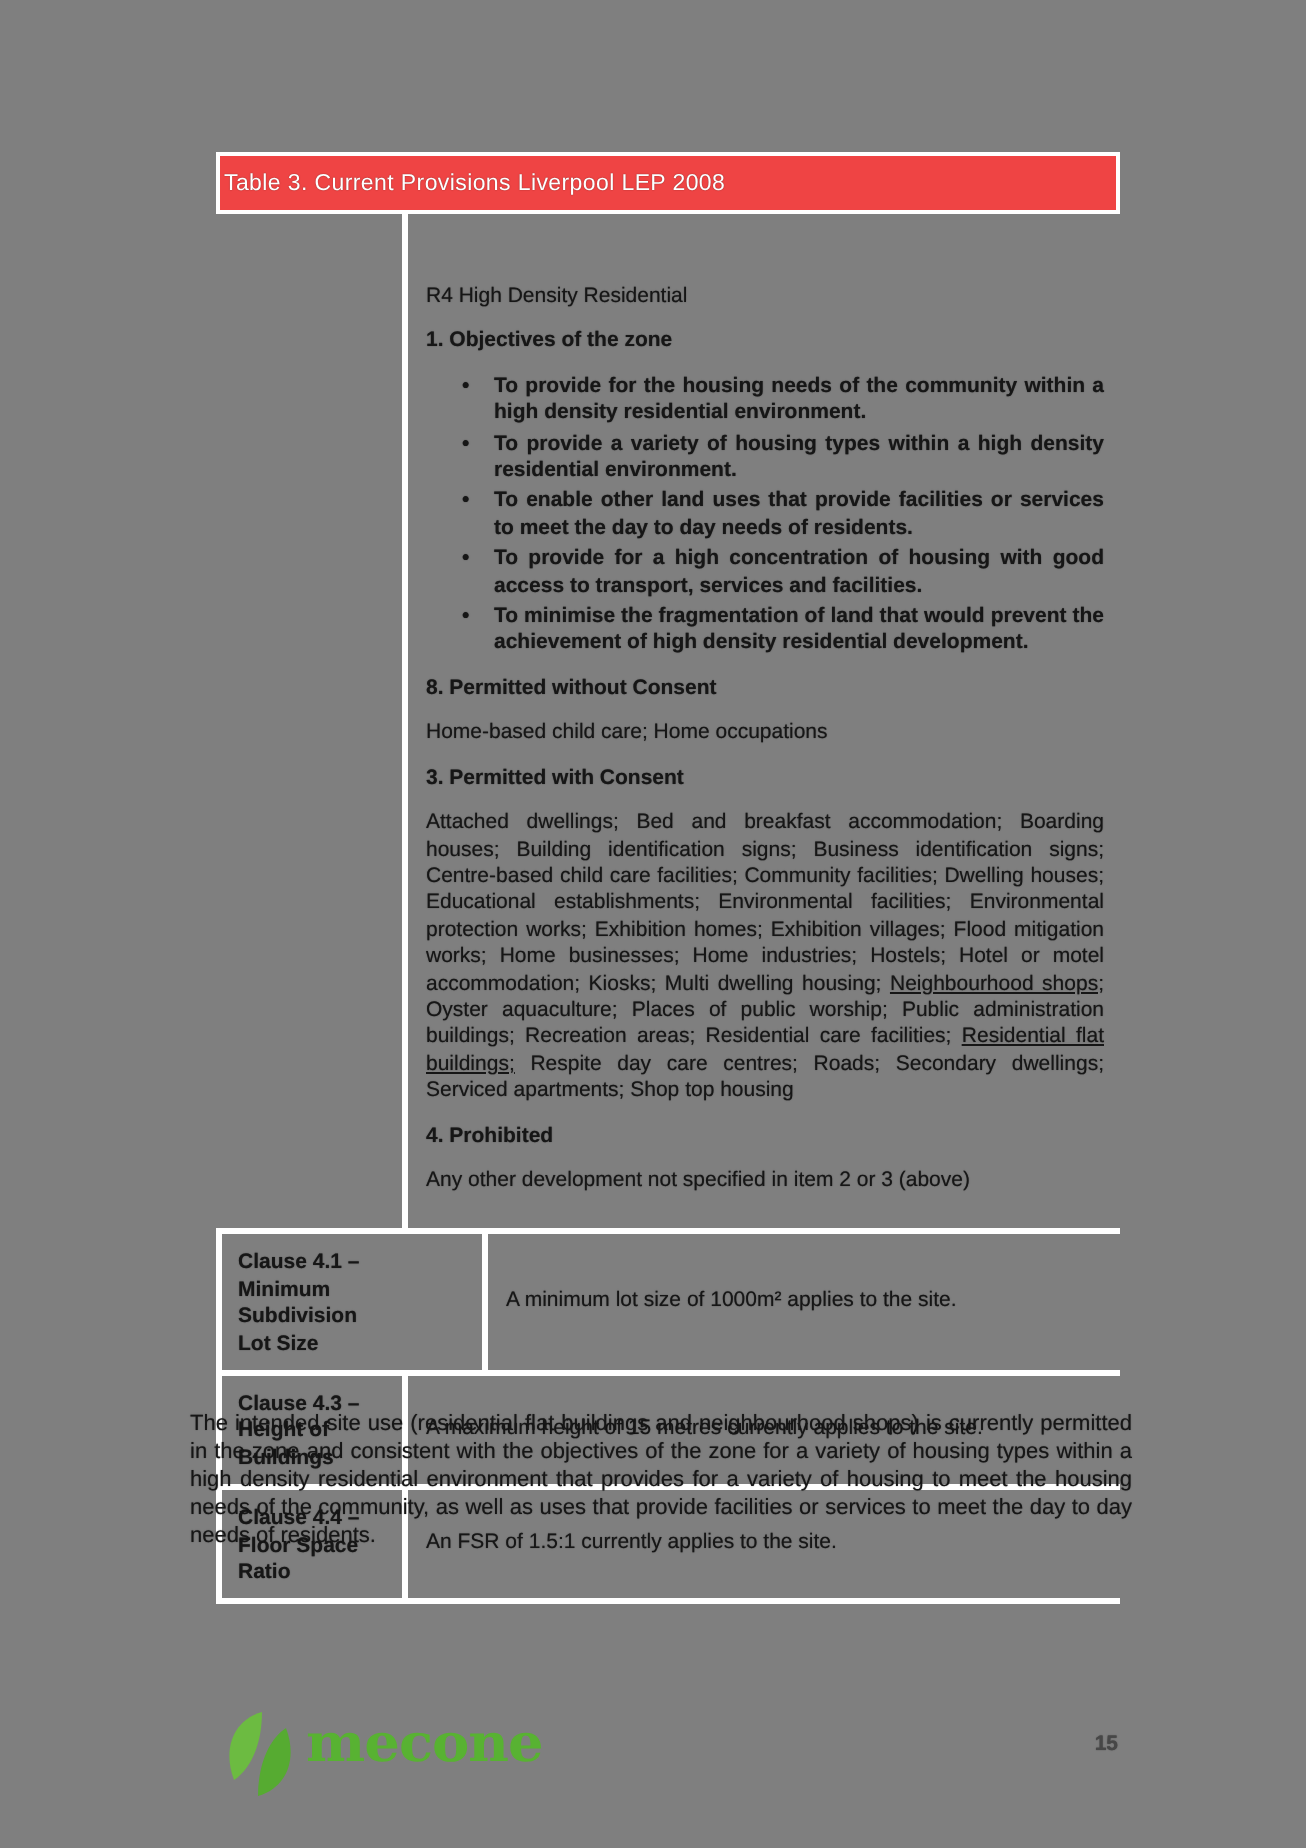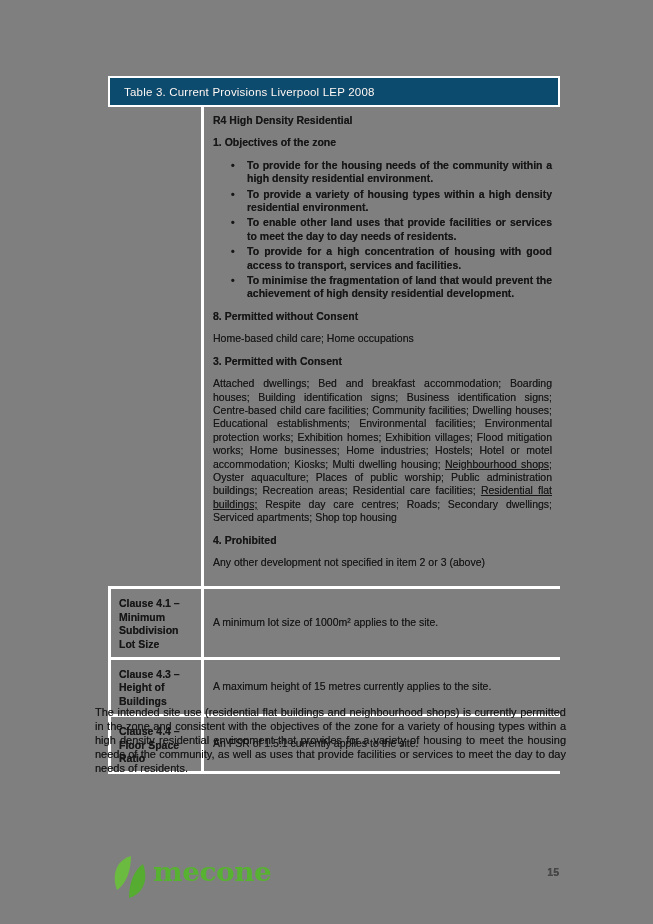--- a/index.html
+++ b/index.html
@@ -9,45 +9,45 @@
     font-family:"Liberation Sans", sans-serif;
     color:#161616;
     position:relative;
     overflow:hidden;
   }
   .fuzz { text-shadow:0 0 0.6px rgba(0,0,0,0.55); }
 
   
   .table-title-bar {
     position:absolute; left:108px; top:76px; width:452px; height:31px;
-    background:#0c4a6e; border:2px solid #ffffff;
+    background:#ef4444; border:2px solid #ffffff;
     display:flex; align-items:center;
-    color:#ffffff; font-size:11.5px; padding-left:14px;
+    color:#ffffff; font-size:11.5px; padding-left:2px;
     letter-spacing:0.2px;
   }
 
   
   .zone-table {
     position:absolute; left:108px; top:107px; width:452px;
     font-size:10.5px; line-height:13.4px;
   }
   .row { display:flex; }
   .cell-left { width:93px; flex:0 0 93px; padding:8px 4px 6px 8px; font-weight:bold; }
   .cell-right { flex:1; border-left:3px solid #ffffff; padding:7px 8px 8px 9px; }
   .upper .cell-right { min-height:433px; }
   .clause-rows { border-top:3px solid #ffffff; border-left:3px solid #ffffff;
                  border-bottom:3px solid #ffffff; }
   .clause-rows .row + .row { border-top:3px solid #ffffff; }
   .clause-rows .cell-left { flex:0 0 90px; width:90px; }
   .clause-rows .cell-right { display:flex; align-items:center; }
-  .clause-rows .row-41 { min-height:57px; }
+  .clause-rows .row-41 { min-height:57px;gap:40px; }
   .clause-rows .row-43 { min-height:47px; }
   .clause-rows .row-44 { min-height:44px; }
 
-  .zone-title { font-weight:bold; margin-bottom:9px; }
+  .zone-title { font-weight:normal; margin-bottom:9px;margin-top:28px; }
   .sec-heading { font-weight:bold; margin:9px 0 9px 0; }
   .sec-body { text-align:justify; margin-bottom:9px; }
   ul.objectives { list-style:none; margin:0 0 9px 0; }
   ul.objectives li { position:relative; padding-left:34px; text-align:justify;
                      font-weight:bold; margin-bottom:2px; }
   ul.objectives li::before { content:"•"; position:absolute; left:18px; top:0; font-weight:bold; }
   .u { text-decoration:underline; }
 
   
   .body-copy { position:absolute; left:95px; top:706px; width:471px;

